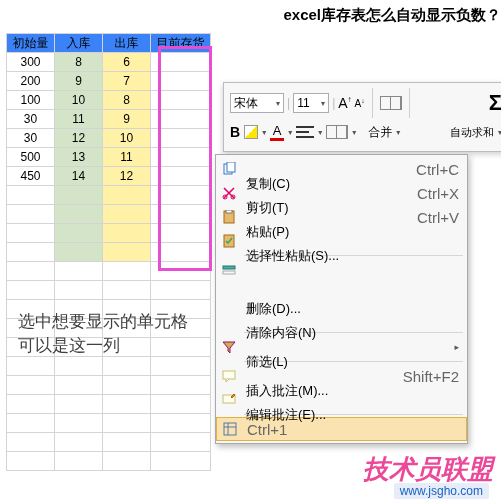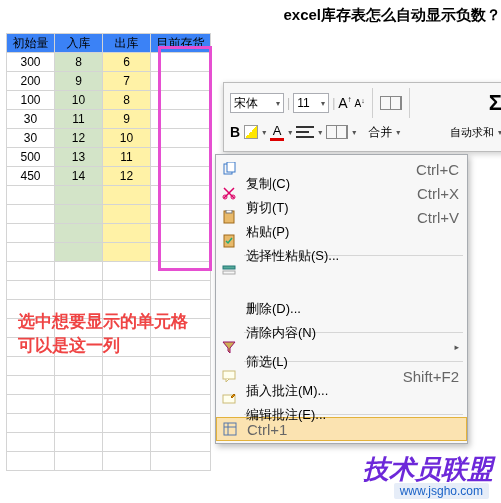--- a/index.html
+++ b/index.html
@@ -4,21 +4,21 @@
   <style>
     * { box-sizing: border-box; margin: 0; padding: 0; }
     body { font-family: SimSun, Arial, sans-serif; font-size: 12px; background: #fff; width: 501px; height: 503px; overflow: hidden; position: relative; }
     .title { text-align: right; font-weight: bold; font-size: 15px; padding: 6px 0 8px; }
     .sheet { border-collapse: collapse; margin-left: 6px; }
     .sheet td, .sheet th { border: 1px solid #d4d4d4; width: 48px; height: 19px; text-align: center; font-size: 12px; font-weight: normal; padding: 0 2px; }
     .sheet th { background: #3b82f6; }
     .col-in { background: #d3e4c8; }
     .col-out { background: #fff2a6; }
     .sel-box { position: absolute; border: 3px solid #e64fd1; pointer-events: none; left: 158px; top: 46px; width: 54px; height: 225px; }
-    .annot { position: absolute; left: 18px; top: 310px; color: #ef4444; font-size: 17px; line-height: 24px; font-weight: bold; }
+    .annot { position: absolute; left: 18px; top: 310px; color: #404040; font-size: 17px; line-height: 24px; }
     .toolbar { position: absolute; left: 223px; top: 82px; width: 286px; height: 70px; background: #f7f7f7; border: 1px solid #bcbcbc; box-shadow: 0 2px 6px rgba(0,0,0,0.2); padding: 5px 6px; }
     .tb-r1 { display: flex; align-items: center; gap: 3px; }
     .font-name { border: 1px solid #abadb3; background: #fff; height: 20px; width: 54px; padding: 0 3px; display: flex; align-items: center; justify-content: space-between; }
     .font-sz { border: 1px solid #abadb3; background: #fff; height: 20px; width: 36px; padding: 0 3px; display: flex; align-items: center; justify-content: space-between; }
     .chev { font-size: 8px; color: #555; }
     .a-big { font-size: 14px; }
     .a-sml { font-size: 10px; }
     .tb-r2 { display: flex; align-items: center; gap: 4px; margin-top: 5px; }
     .b-btn { font-weight: bold; font-size: 14px; }
     .paint { width: 14px; height: 14px; background: linear-gradient(135deg,#fff 50%,#ffe600 50%); border: 1px solid #999; }
@@ -36,21 +36,21 @@
     .ctxmenu { position: absolute; left: 215px; top: 154px; width: 253px; background: #f7f7f7; border: 1px solid #a7abb0; box-shadow: 2px 3px 6px rgba(0,0,0,0.25); padding: 2px 0; }
     .mi { display: flex; align-items: center; height: 24px; padding: 0 8px 0 4px; cursor: default; }
     .hl { background: #fbe3b1; border: 1px solid #e3b23c; }
     .ic { width: 18px; height: 18px; margin-right: 8px; display: inline-flex; align-items: center; justify-content: center; }
     .mi-label { flex: 1; font-size: 13px; margin-top: 29px; }
     .mi-sc { color: #666; font-size: 15px; }
     .msep { height: 1px; background: #d6d6d6; margin: 2px 4px 2px 28px; }
     .tri::after { content: "▸"; font-size: 9px; color: #555; margin-left: 4px; }
     svg { display: block; }
     .empty-row td { height: 19px; }
-    .wm { position: absolute; right: 8px; bottom: 16px; font-size: 26px; font-weight: bold; color: #6d28d9; font-style: italic; text-shadow: 0 0 3px #fff,0 0 3px #fff; }
+    .wm { position: absolute; right: 8px; bottom: 16px; font-size: 26px; font-weight: bold; color: #ec4899; font-style: italic; text-shadow: 0 0 3px #fff,0 0 3px #fff; }
     .wm2 { position: absolute; right: 12px; bottom: 4px; font-size: 12px; color: #1a62c7; background: #e6edf8; padding: 1px 6px; border-radius: 2px; }
   </style>
 </head>
 <body>
 
 <div class="title">excel库存表怎么自动显示负数？</div>
 
 <table class="sheet">
   <tbody>
       <tr>

